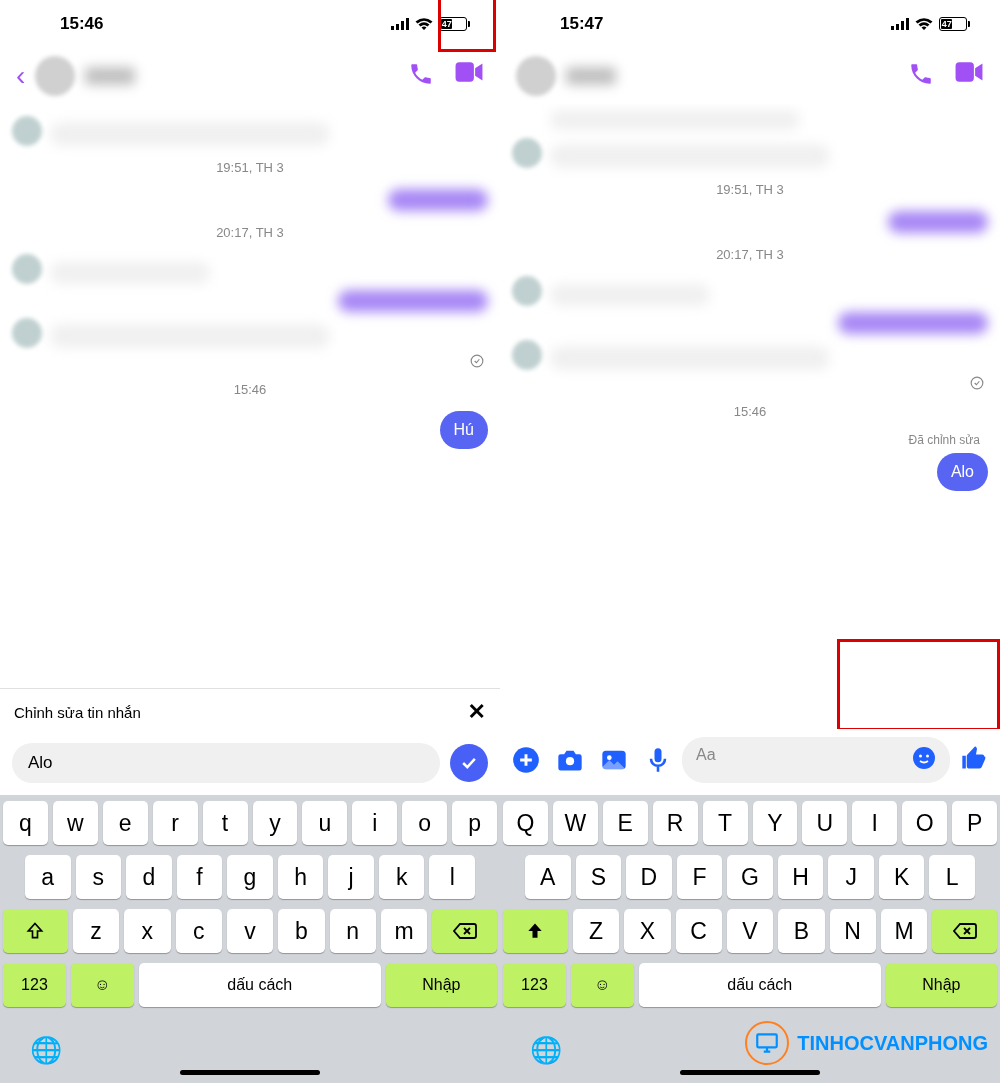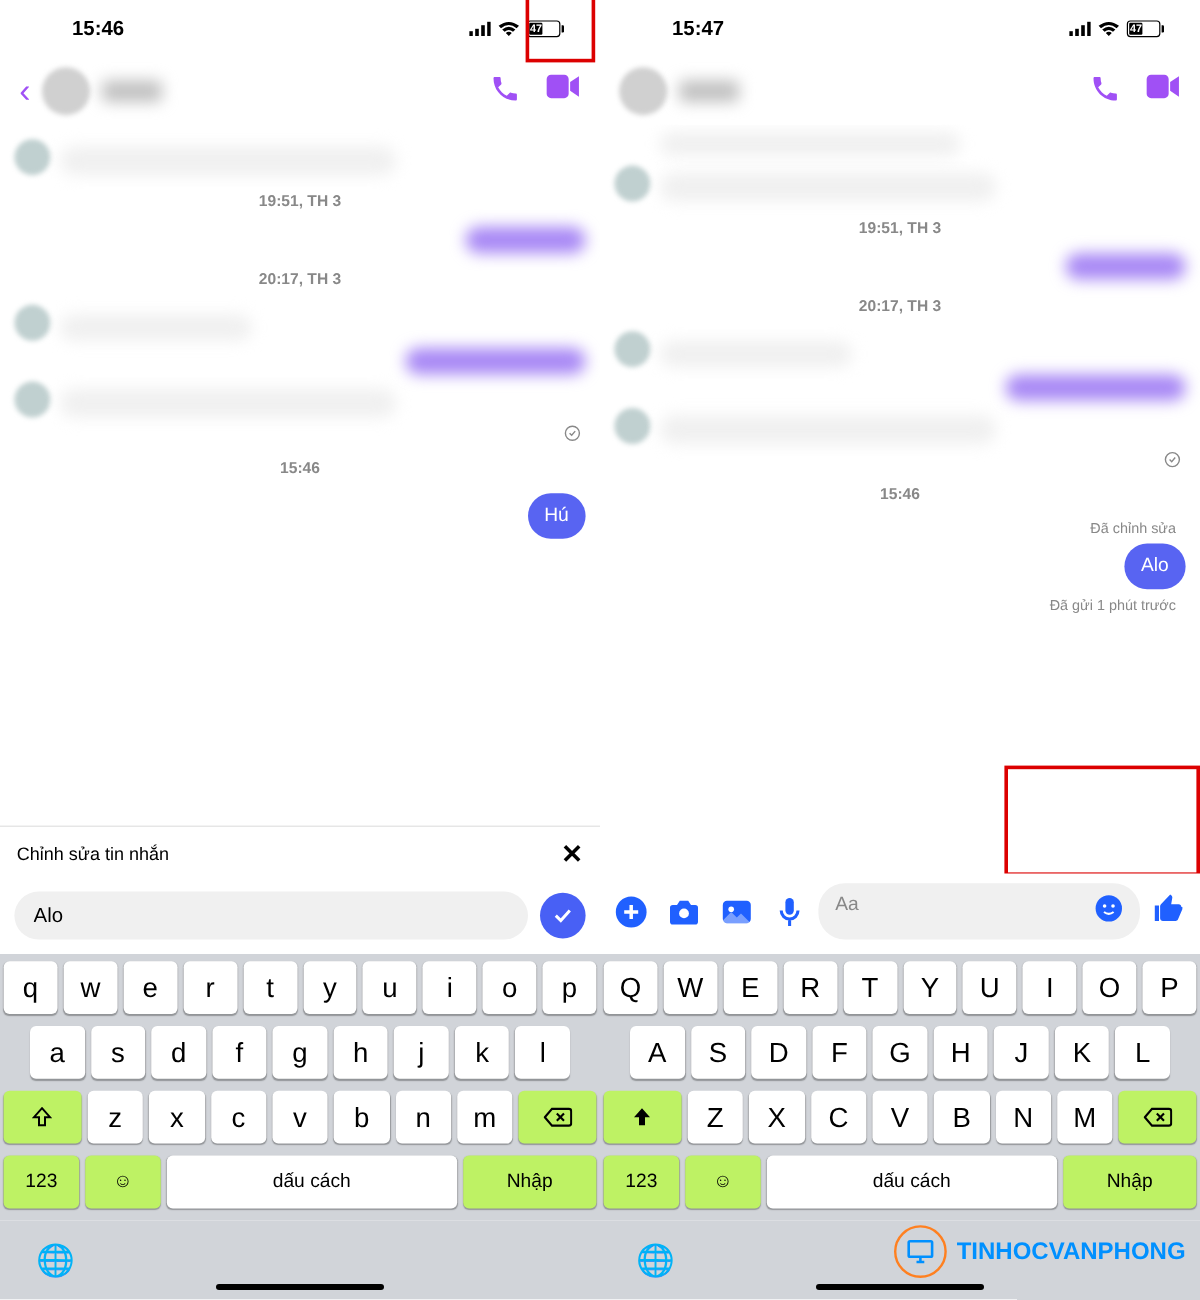--- a/index.html
+++ b/index.html
@@ -21,21 +21,21 @@
 .messages { flex: 1; overflow: hidden; padding: 6px 12px; position: relative; }
 .msg-row { display: flex; align-items: flex-end; margin: 6px 0; }
 .msg-row.in { justify-content: flex-start; }
 .msg-row.out { justify-content: flex-end; }
 .avatar-msg { width: 30px; height: 30px; border-radius: 50%; background: #c0d0d0; filter: blur(2px); margin-right: 8px; flex-shrink: 0; }
 .bubble { padding: 10px 14px; border-radius: 20px; font-size: 16px; max-width: 75%; }
 .bubble.in { background: #f0f0f0; filter: blur(6px); color: #333; }
 .bubble.out { background: #a888f5; filter: blur(6px); color: #fff; }
 .out-purple { background: linear-gradient(135deg, #a080f5, #9060f5); }
 .bubble.sharp { filter: none; background: #5864f2; color: #fff; }
-.timestamp { text-align: center; font-size: 13px; color: #888; margin: 14px 0; font-weight: 700; }
+.timestamp { text-align: center; font-size: 13px; color: #888; margin: 14px 0; font-weight: 400; }
 .edit-label { font-size: 12px; color: #888; text-align: right; margin: 2px 8px; }
 .red-box { border: 3px solid #dc0000; position: absolute; pointer-events: none; }
 .edit-bar { padding: 10px 14px; border-top: 1px solid #e0e0e0; display: flex; align-items: center; justify-content: space-between; margin-top: 24px; }
 .edit-title { font-size: 15px; color: #000; }
 .close-x { font-size: 22px; font-weight: 600; color: #000; }
 .input-row { padding: 8px 12px 12px; display: flex; align-items: center; gap: 10px; }
 .text-input { flex: 1; background: #f0f0f0; border-radius: 22px; padding: 10px 16px; font-size: 17px; color: #000; border: none; outline: none; }
 .send-circle { width: 38px; height: 38px; border-radius: 50%; background: #4860f5; display: flex; align-items: center; justify-content: center; color: #fff; flex-shrink: 0; }
 .action-icons { display: flex; gap: 16px; align-items: center; color: #2060ff; }
 .action-icons span { display: flex; }
@@ -264,21 +264,20 @@
         <svg width="14" height="14" viewBox="0 0 24 24" fill="none" stroke="#888" stroke-width="2">
           <circle cx="12" cy="12" r="10"></circle>
           <path d="M8 12l3 3 5-6"></path>
         </svg>
       </div>
     <div class="timestamp">15:46</div>
     <div class="edit-label">Đã chỉnh sửa</div>
     <div class="msg-row out">
         <span class="bubble sharp">Alo</span>
       </div>
-    <div class="edit-label">Đã gửi 1 phút trước</div>
     <div class="red-box" style="right:0;bottom:-2px;width:163px;height:92px"></div>
   </div>
 
   <div class="input-row">
     <div class="action-icons">
       <span>
           <svg width="28" height="28" viewBox="0 0 24 24" fill="currentColor">
             <circle cx="12" cy="12" r="11"></circle>
             <path d="M12 7v10M7 12h10" stroke="#fff" stroke-width="2.5"></path>
           </svg>

